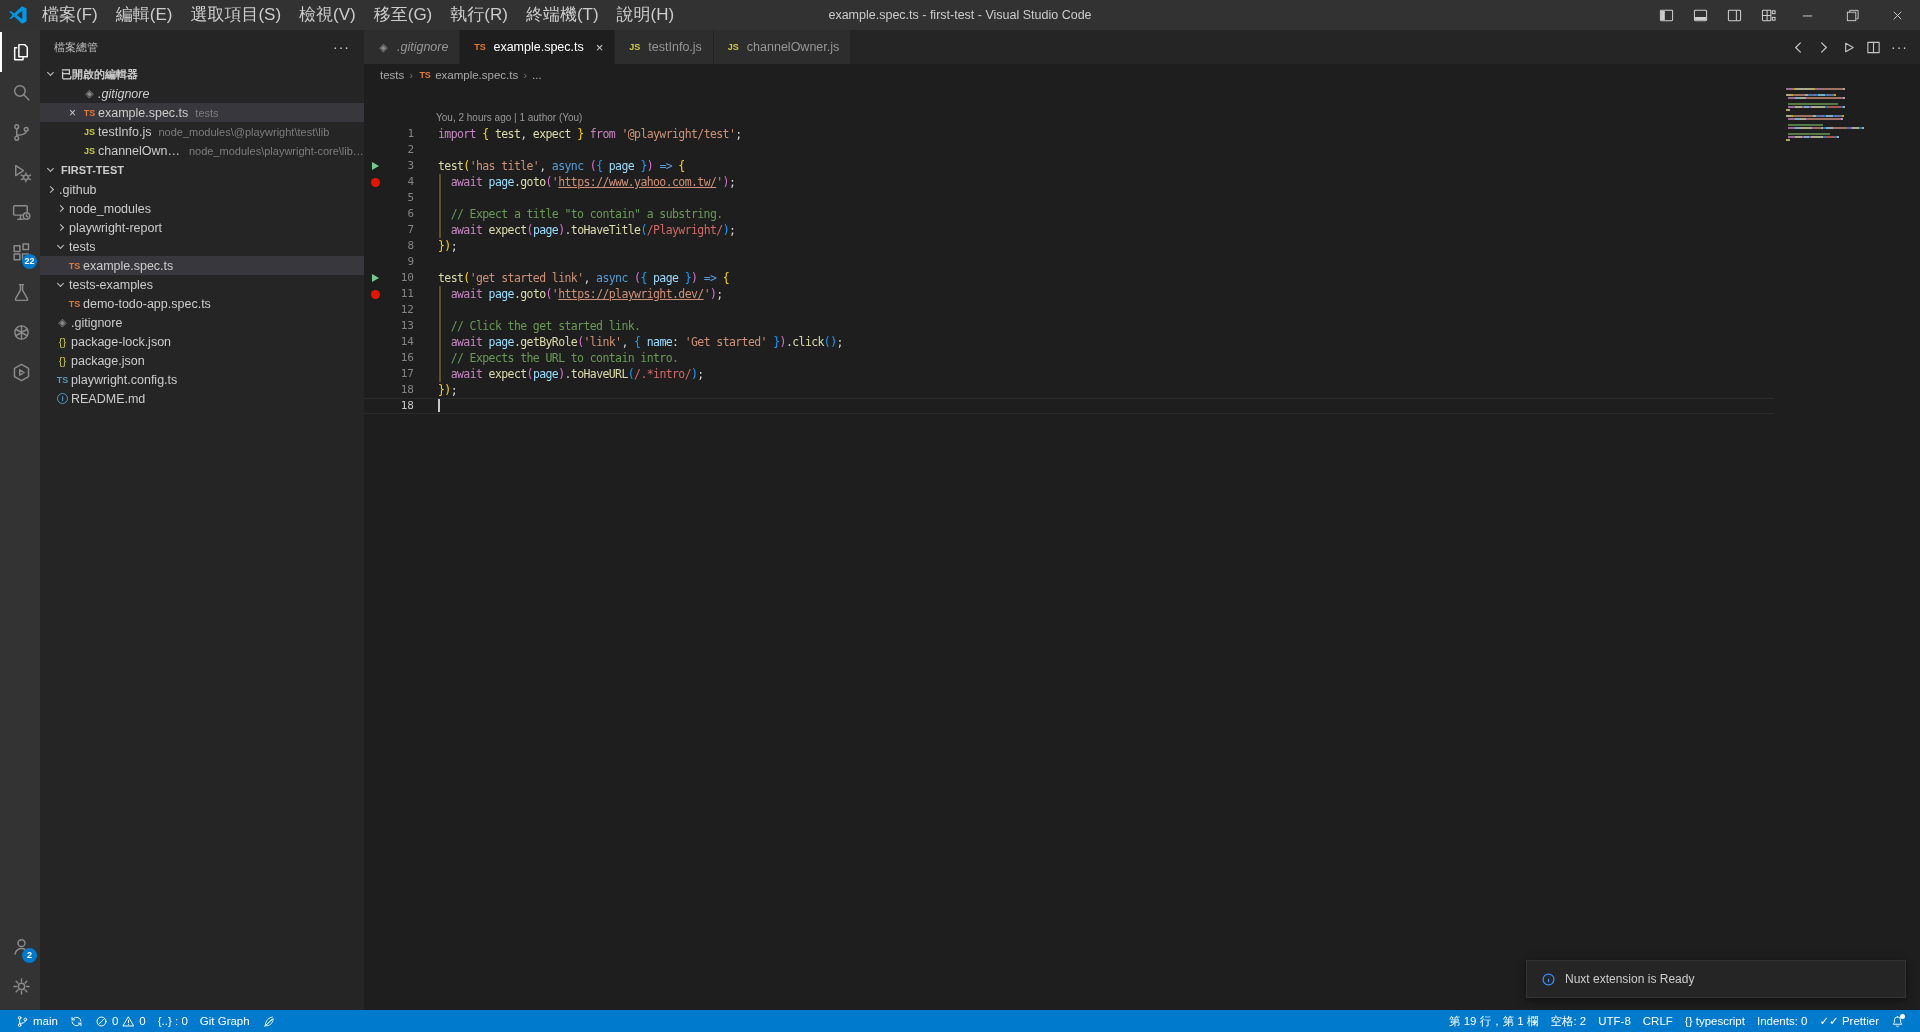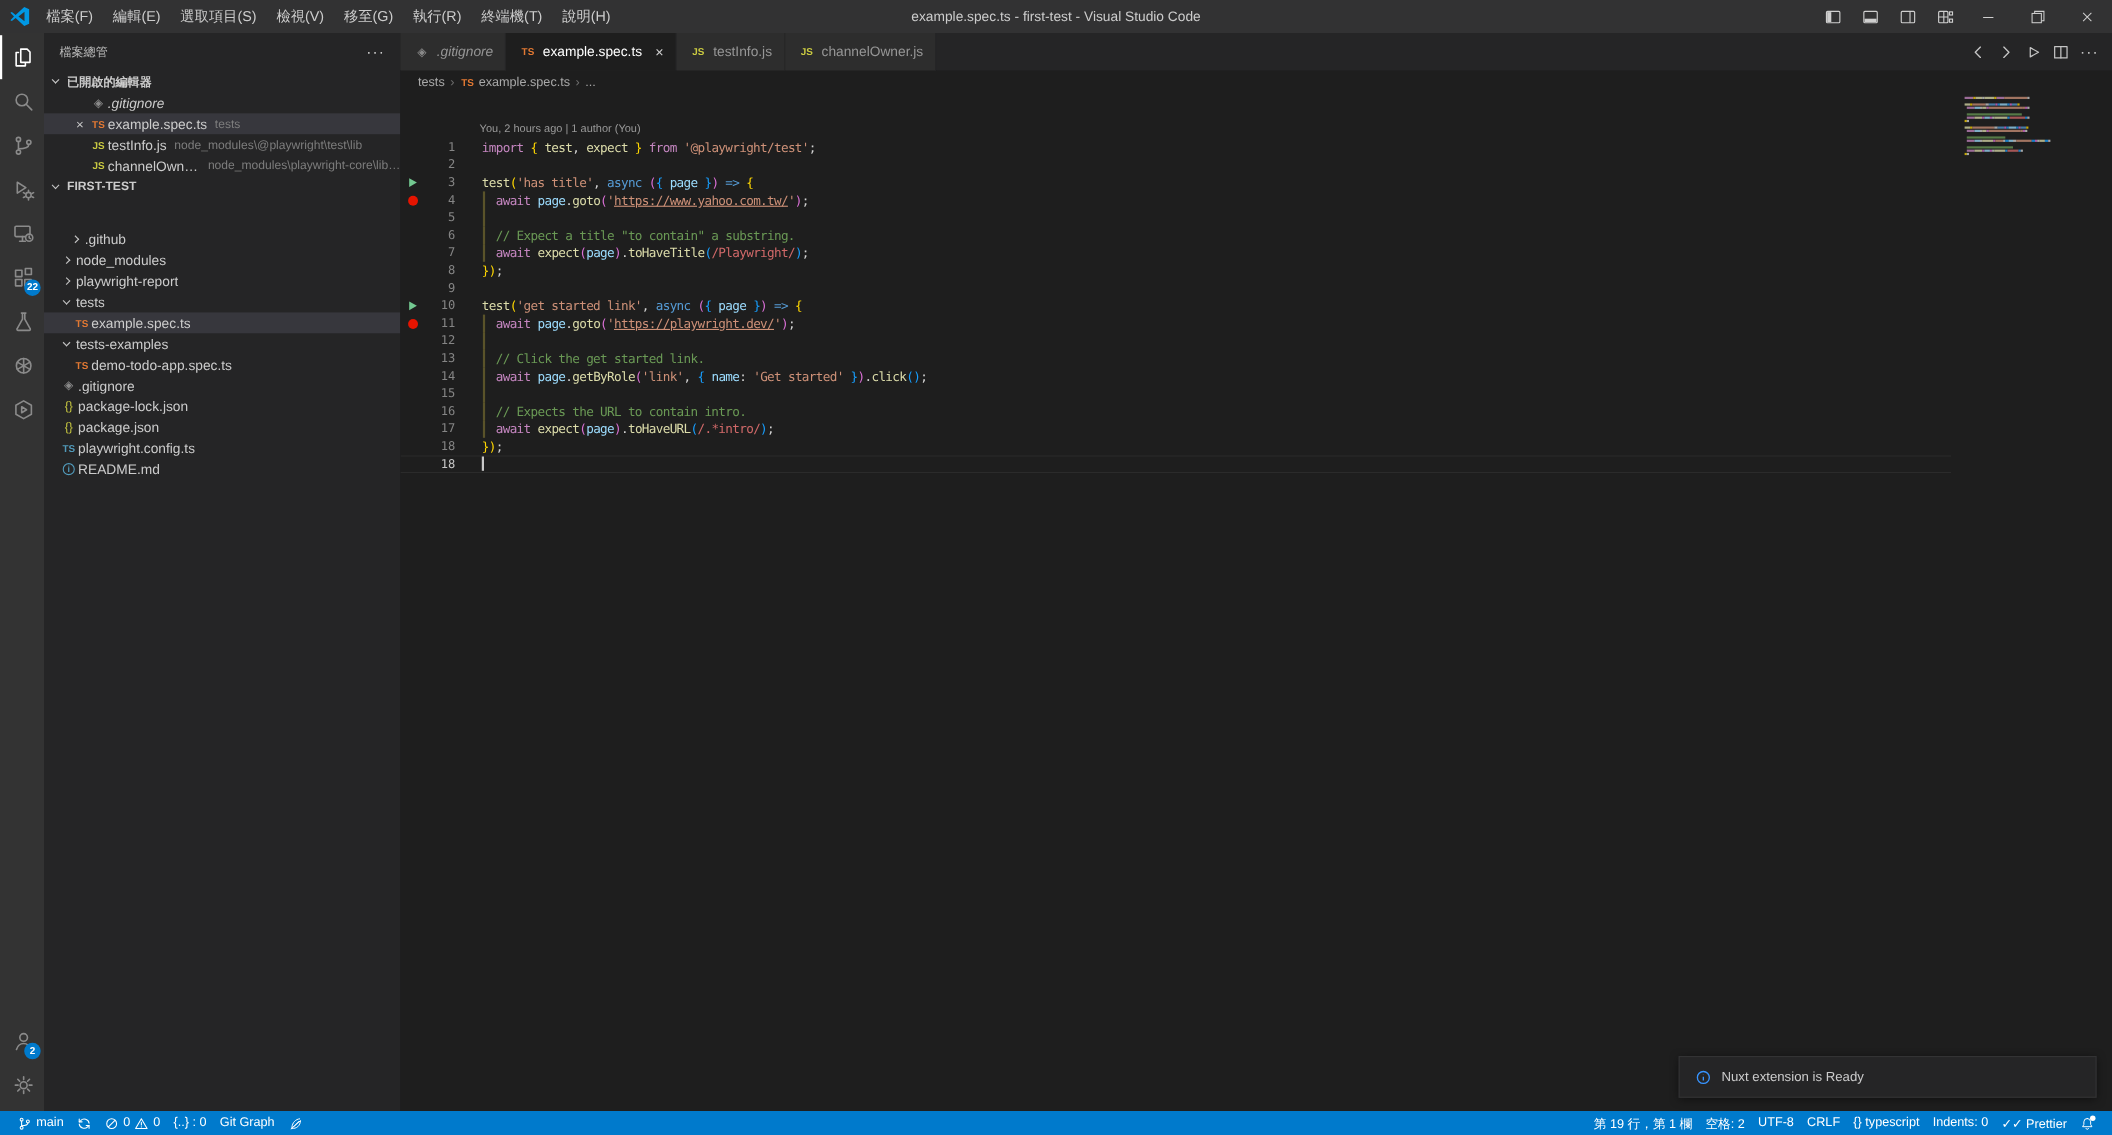--- a/index.html
+++ b/index.html
@@ -2,21 +2,21 @@
 <html><head>
 <meta charset="utf-8">
 <style>
   *{margin:0;padding:0;box-sizing:border-box;}
   html,body{width:1920px;height:1032px;overflow:hidden;}
   body{background:#1e1e1e;font-family:"Liberation Sans",sans-serif;color:#cccccc;font-size:13px;position:relative;user-select:none;}
 
   
   .titlebar{height:30px;background:#323233;display:flex;align-items:center;position:relative;}
   .vsc-logo{width:18px;height:18px;margin:0 6px 0 9px;display:flex;align-items:center;}
-  .menu-item{padding:0 9px;height:30px;line-height:30px;color:#cccccc;font-size:13px;cursor:default;}
+  .menu-item{padding:0 9px;height:30px;line-height:30px;color:#cccccc;font-size:17px;cursor:default;}
   .tb-title{position:absolute;left:50%;transform:translateX(-50%);color:#cccccc;font-size:12.5px;white-space:nowrap;}
   .win-controls{margin-left:auto;display:flex;align-items:center;height:30px;}
   .wc-btn{width:34px;height:30px;display:flex;align-items:center;justify-content:center;color:#cfcfcf;}
   .wc-btn svg{width:15px;height:15px;}
   .wc-btn.sys{width:45px;}
 
   
   .shell{display:flex;height:980px;}
 
   
@@ -295,21 +295,21 @@
           <span class="fi" style="color: rgb(203, 203, 65);">JS</span>
           <span class="label">channelOwner.js</span>
           <span class="detail">node_modules\playwright-core\lib\client</span>
         </div>
       </div>
     <div class="section-header">
       <span class="chev down"></span>
       <span>FIRST-TEST</span>
     </div>
     <div id="file-tree">
-        <div class="row" style="padding-left: 22px; margin-top: 28px;">
+        <div class="row" style="padding-left: 4px;">
           <span class="chev right"></span>
           <span class="label">.github</span>
         </div>
         <div class="row" style="padding-left: 14px;">
           <span class="chev right"></span>
           <span class="label">node_modules</span>
         </div>
         <div class="row" style="padding-left: 14px;">
           <span class="chev right"></span>
           <span class="label">playwright-report</span>
@@ -490,25 +490,20 @@
               <span class="lineno">13</span>
               <span class="ltext guide"><span class="cm">  // Click the get started link.</span></span>
             </div>
             <div class="code-line">
               <span class="glyph"></span>
               <span class="lineno">14</span>
               <span class="ltext guide"><span class="pn">  </span><span class="kw">await </span><span class="var">page</span><span class="pn">.</span><span class="fn">getByRole</span><span class="b2">(</span><span class="str">'link'</span><span class="pn">, </span><span class="b3">{ </span><span class="var">name</span><span class="pn">: </span><span class="str">'Get started'</span><span class="b3"> }</span><span class="b2">)</span><span class="pn">.</span><span class="fn">click</span><span class="b3">()</span><span class="pn">;</span></span>
             </div>
             <div class="code-line">
               <span class="glyph"></span>
-              <span class="lineno">15</span>
-              <span class="ltext guide"></span>
-            </div>
-            <div class="code-line">
-              <span class="glyph"></span>
               <span class="lineno">16</span>
               <span class="ltext guide"><span class="cm">  // Expects the URL to contain intro.</span></span>
             </div>
             <div class="code-line">
               <span class="glyph"></span>
               <span class="lineno">17</span>
               <span class="ltext guide"><span class="pn">  </span><span class="kw">await </span><span class="fn">expect</span><span class="b2">(</span><span class="var">page</span><span class="b2">)</span><span class="pn">.</span><span class="fn">toHaveURL</span><span class="b3">(</span><span class="re">/.*intro/</span><span class="b3">)</span><span class="pn">;</span></span>
             </div>
             <div class="code-line">
               <span class="glyph"></span>

